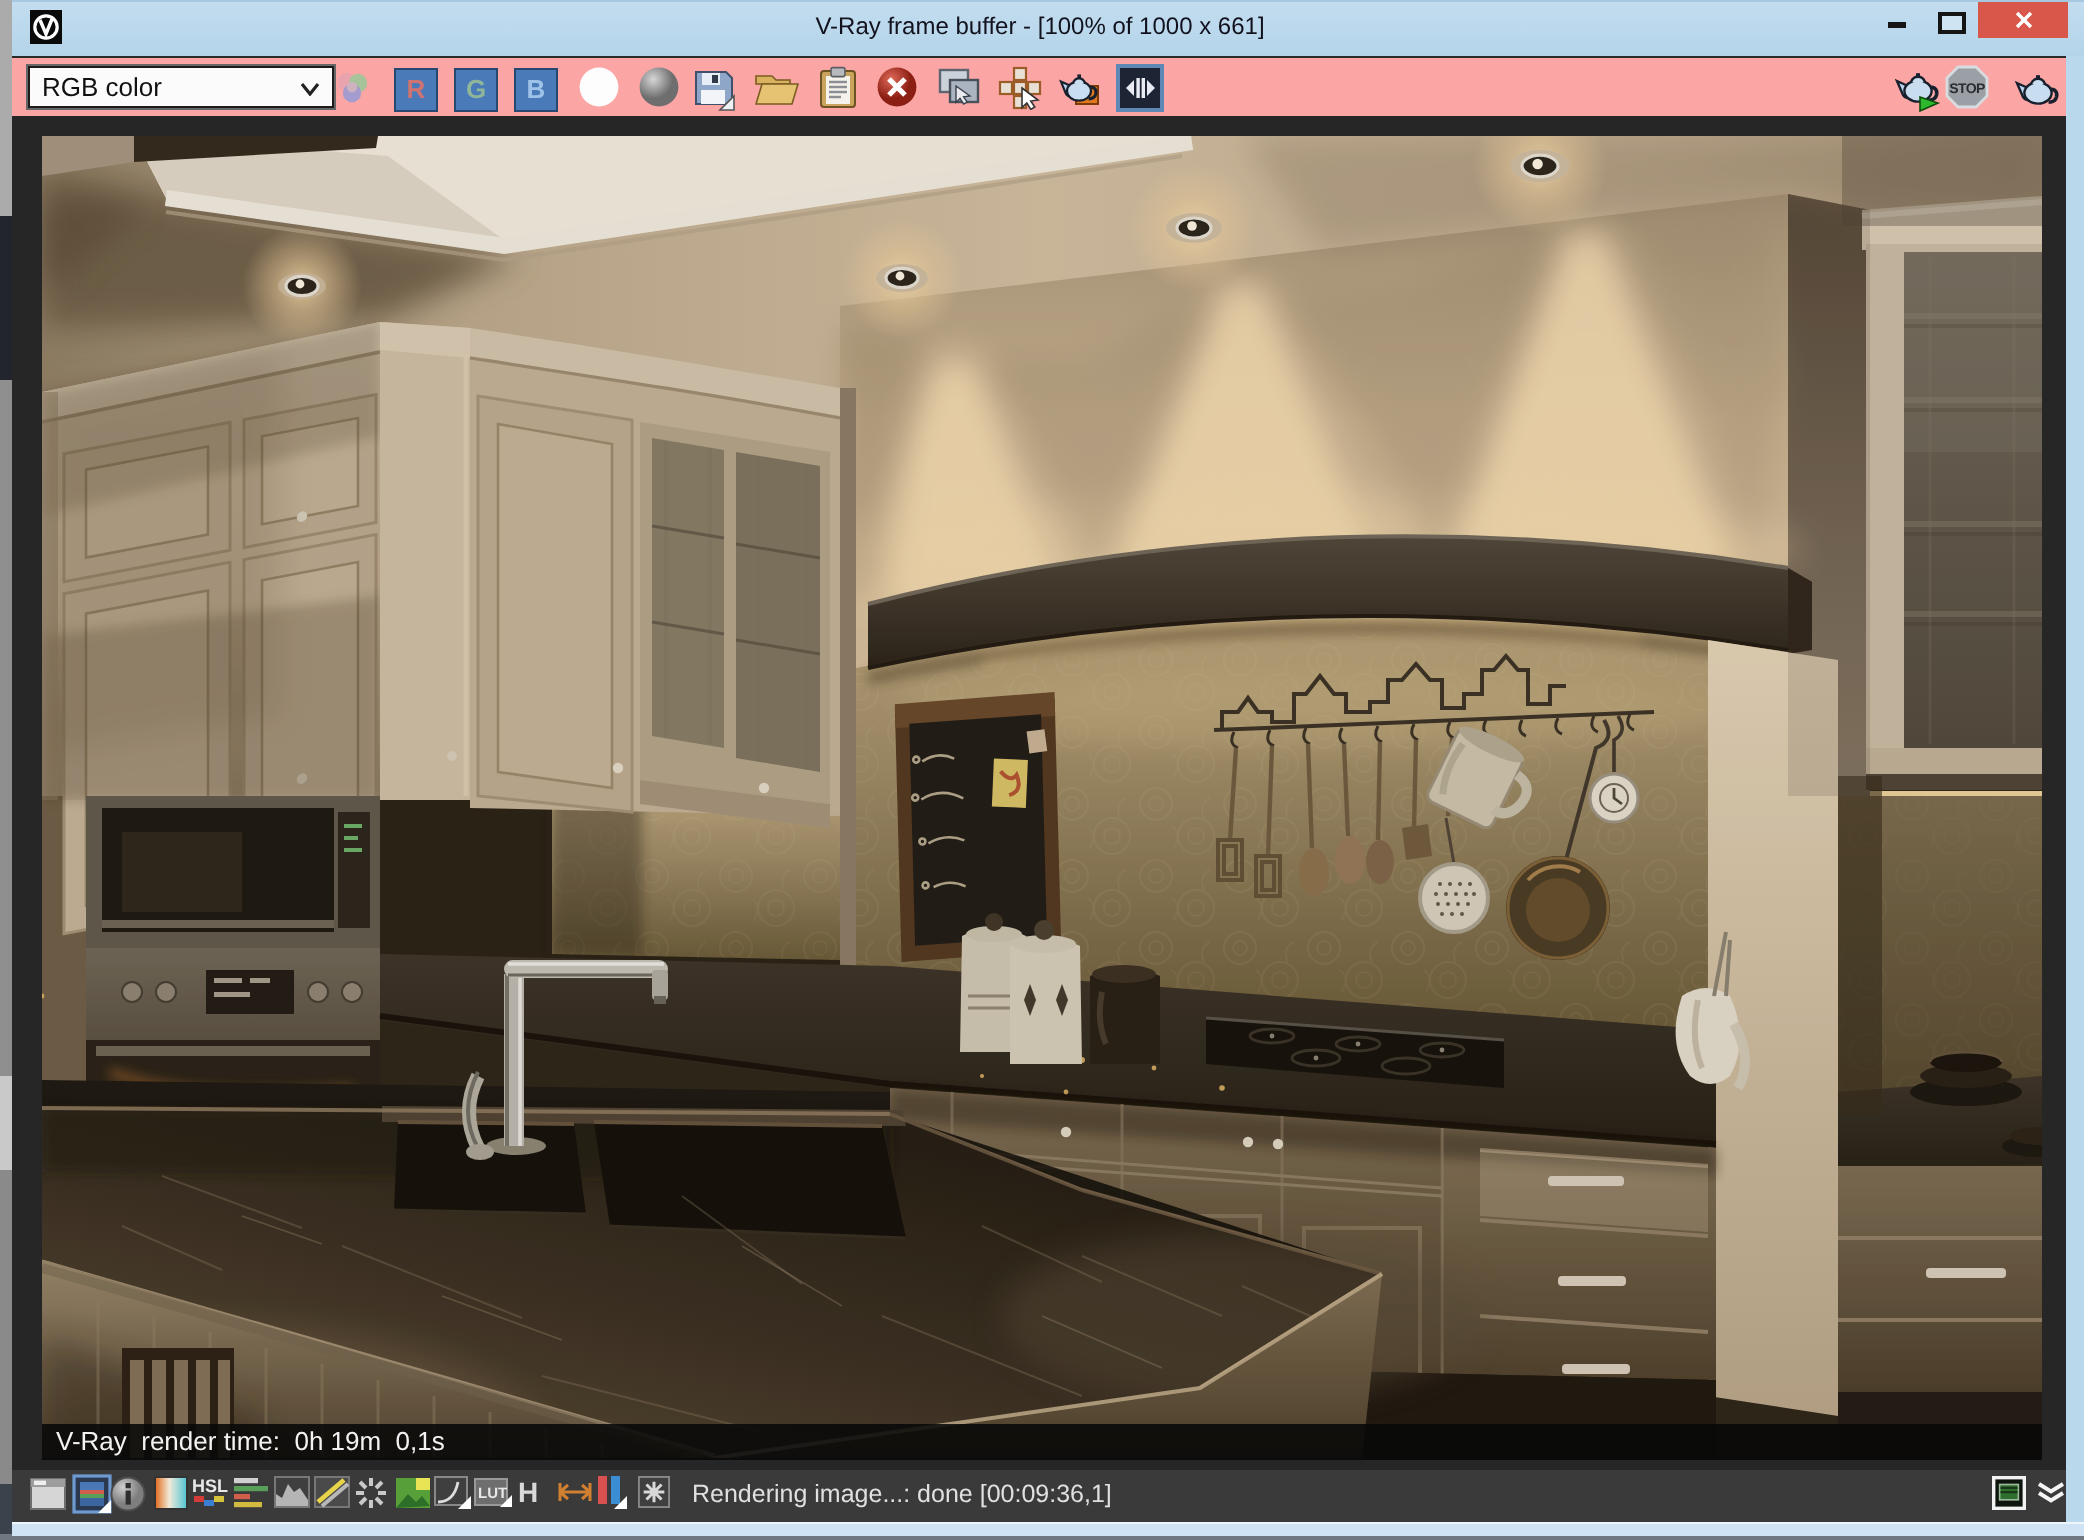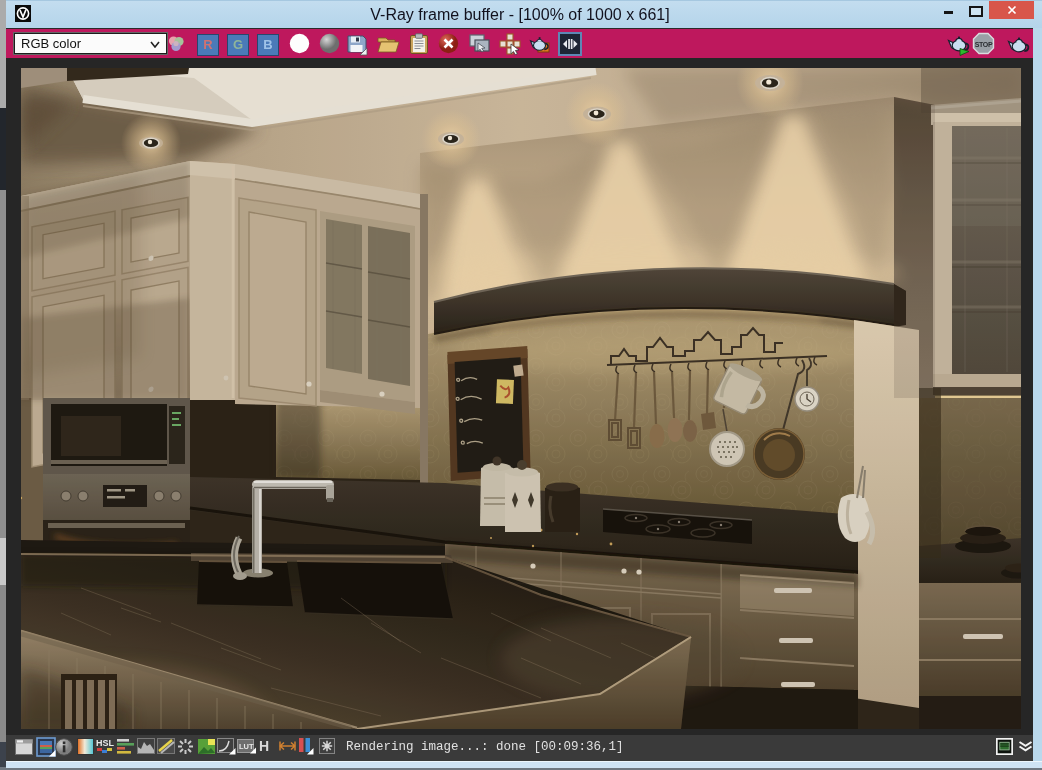--- a/index.html
+++ b/index.html
@@ -1,30 +1,30 @@
 <!DOCTYPE html>
 <html><head>
 <meta charset="utf-8">
 <style>
 html,body{margin:0;padding:0;width:1042px;height:770px;overflow:hidden;background:#98a0ab;font-family:"Liberation Sans",sans-serif;}
 #desk{position:absolute;left:0;top:0;width:6px;height:770px;background:linear-gradient(#ababab 0,#ababab 108px,#22262c 108px,#22262c 190px,#8f8f8f 190px,#8f8f8f 538px,#c9c9c9 538px,#c9c9c9 585px,#8a8a8a 585px,#8a8a8a 742px,#3c424c 742px);}
 #win{position:absolute;left:6px;top:0;width:1036px;height:767px;background:#b9d8ec;}
 #titlebar{position:absolute;left:0;top:0;width:1036px;height:28px;background:linear-gradient(#c3ddef,#b4d4ea);border-top:1px solid #a6c8e0;box-sizing:border-box;}
 #vicon{position:absolute;left:9px;top:4px;width:16px;height:17px;background:#0a0a0a;}
-#title{position:absolute;left:0;top:5px;width:1028px;text-align:center;font-size:16px;color:#12121e;}
+#title{position:absolute;left:0;top:5px;width:1028px;text-align:center;font-size:12px;color:#12121e;}
 #btnmin{position:absolute;left:938px;top:10px;width:9px;height:3px;background:#151515;}
 #btnmax{position:absolute;left:963px;top:5px;width:10px;height:7px;border:2px solid #151515;background:#cfe4f2;}
 #btnclose{position:absolute;left:983px;top:0;width:45px;height:18px;background:#d8564a;color:#fff;text-align:center;font-size:12px;line-height:17px;}
-#tb1{position:absolute;left:0;top:28px;width:1027px;height:30px;background:#be185d;border-top:1px solid #2a2a2a;}
+#tb1{position:absolute;left:0;top:28px;width:1027px;height:30px;background:#fca5a5;border-top:1px solid #2a2a2a;}
 #frame{position:absolute;left:0;top:58px;width:1027px;height:703px;background:#262626;}
 #render{position:absolute;left:15px;top:10px;width:1000px;height:661px;background:#3a332c;}
 #rtime{position:absolute;left:0px;top:644px;width:1000px;height:18px;background:rgba(8,8,8,0.88);color:#f2f2f2;font-size:13px;line-height:18px;}
 #rtime span{margin-left:7px;}
 #tb2{position:absolute;left:0;top:735px;width:1027px;height:31px;background:#3a3a3a;}
-#tb2 .txt{position:absolute;left:340px;top:5px;font-size:12.5px;color:#e0e0e0;font-family:Liberation Mono, monospace;}
+#tb2 .txt{position:absolute;left:340px;top:5px;font-size:12.5px;color:#e0e0e0;}
 #bborder{position:absolute;left:0;top:761px;width:1036px;height:6px;background:#cfe3f4;border-top:1px solid #eef6fc;}
 #deskbot{position:absolute;left:0;top:767px;width:1042px;height:3px;background:#6f7780;}
 .ico{position:absolute;top:5px;}
 .ico2{position:absolute;top:4px;}
 #combo{position:absolute;left:8px;top:4px;width:145px;height:19px;background:#fbfbfb;border:1px solid #1c1c1c;outline:1px solid #666;font-size:13px;color:#111;line-height:19px;padding-left:6px;}
 .chbtn{position:absolute;top:5px;width:20px;height:20px;background:#4a7ab8;border:1px solid #27476e;font-size:13px;font-weight:bold;text-align:center;line-height:20px;}
 </style>
 </head>
 <body>
 <div id="desk"></div>
@@ -636,20 +636,21 @@
         <path d="M218,470 q-9,18 0,36" stroke="#b3afa5" stroke-width="7" fill="none"></path>
         <path d="M218,468 q-10,20 0,38" stroke="#6e6c66" stroke-width="2" fill="none"></path>
         <ellipse cx="219" cy="508" rx="7" ry="4" fill="#a8a49a"></ellipse>
         <path d="M236,510 v28" stroke="#8a7f6e" stroke-width="5" opacity="0.4" filter="url(#soft2)"></path>
       </g>
       <rect x="0" y="0" width="1000" height="661" fill="#2a1e10" opacity="0.05"></rect>
           <rect x="0" y="0" width="1000" height="661" fill="#c08a3e" opacity="0.05"></rect>
       <path d="M873,29 L914,37 L914,330 L873,330 Z" fill="#3a3128" opacity="0.15"></path>
       <rect x="900" y="0" width="100" height="45" fill="#4a3f30" opacity="0.35"></rect>
       </svg>
+      <div id="rtime"><span>V-Ray&nbsp; render time: &nbsp;0h 19m&nbsp; 0,1s</span></div>
     </div>
   </div>
   <div id="tb2">
     <svg class="ico2" style="left:9px" width="18" height="16" viewBox="0 0 18 16">
         <rect x="0.5" y="0.5" width="17" height="15" fill="#d6d6d6" stroke="#6e6e6e"></rect>
         <rect x="0.5" y="0.5" width="17" height="4" fill="#9d9d9d"></rect>
         <rect x="2" y="1.3" width="6" height="2.2" fill="#efefef"></rect>
       </svg>
     <svg class="ico2" style="left:30px;top:2px" width="20" height="20" viewBox="0 0 20 20">
         <rect x="1" y="1" width="18" height="18" fill="#2a3850" stroke="#6d9bd1" stroke-width="1.6"></rect>

